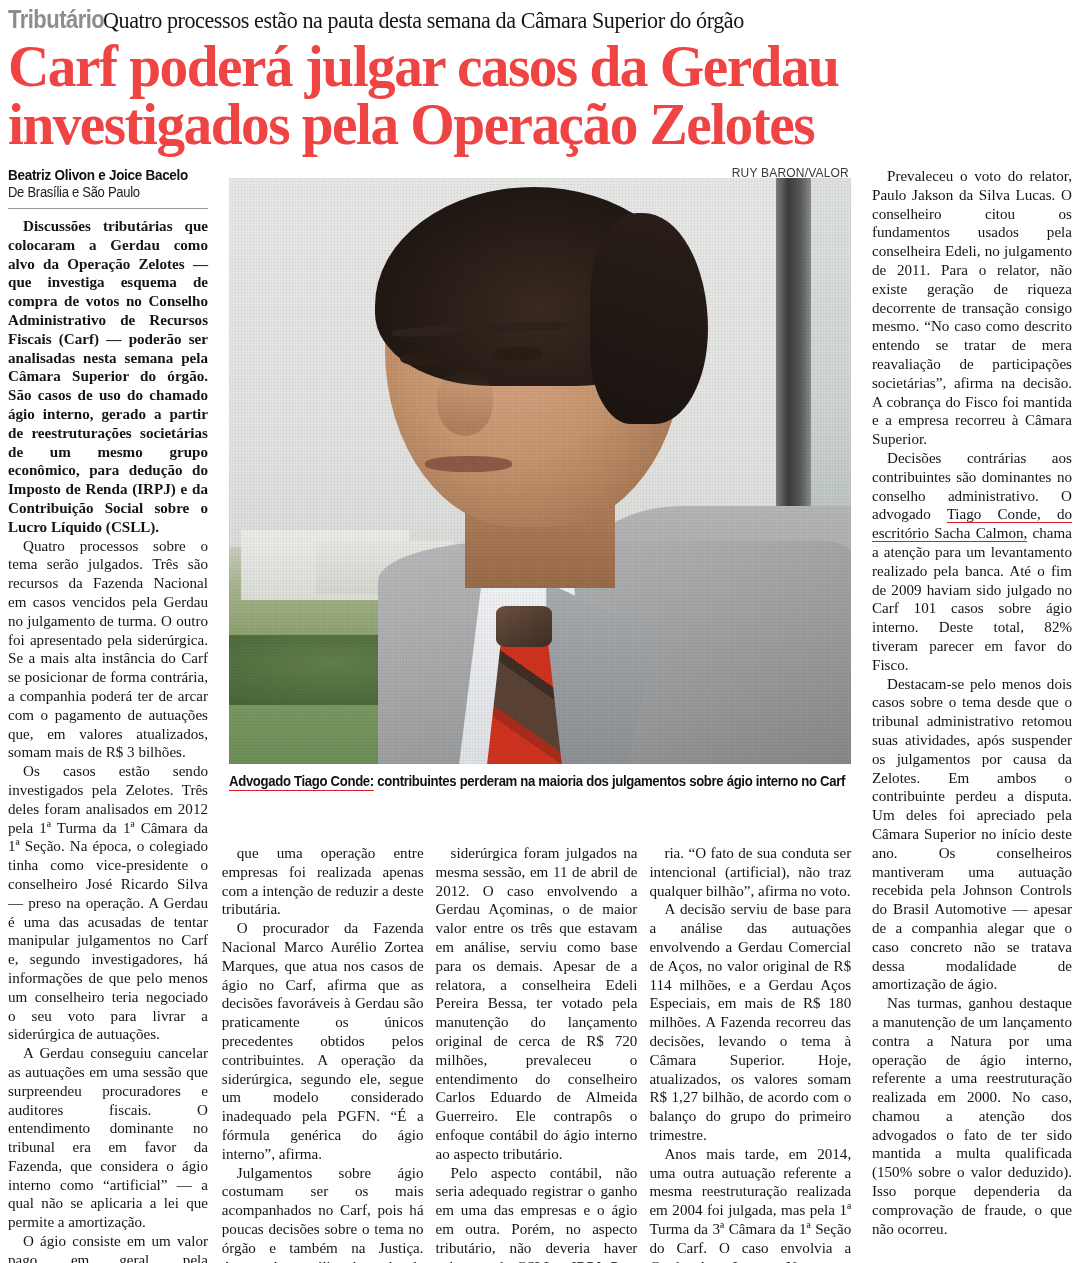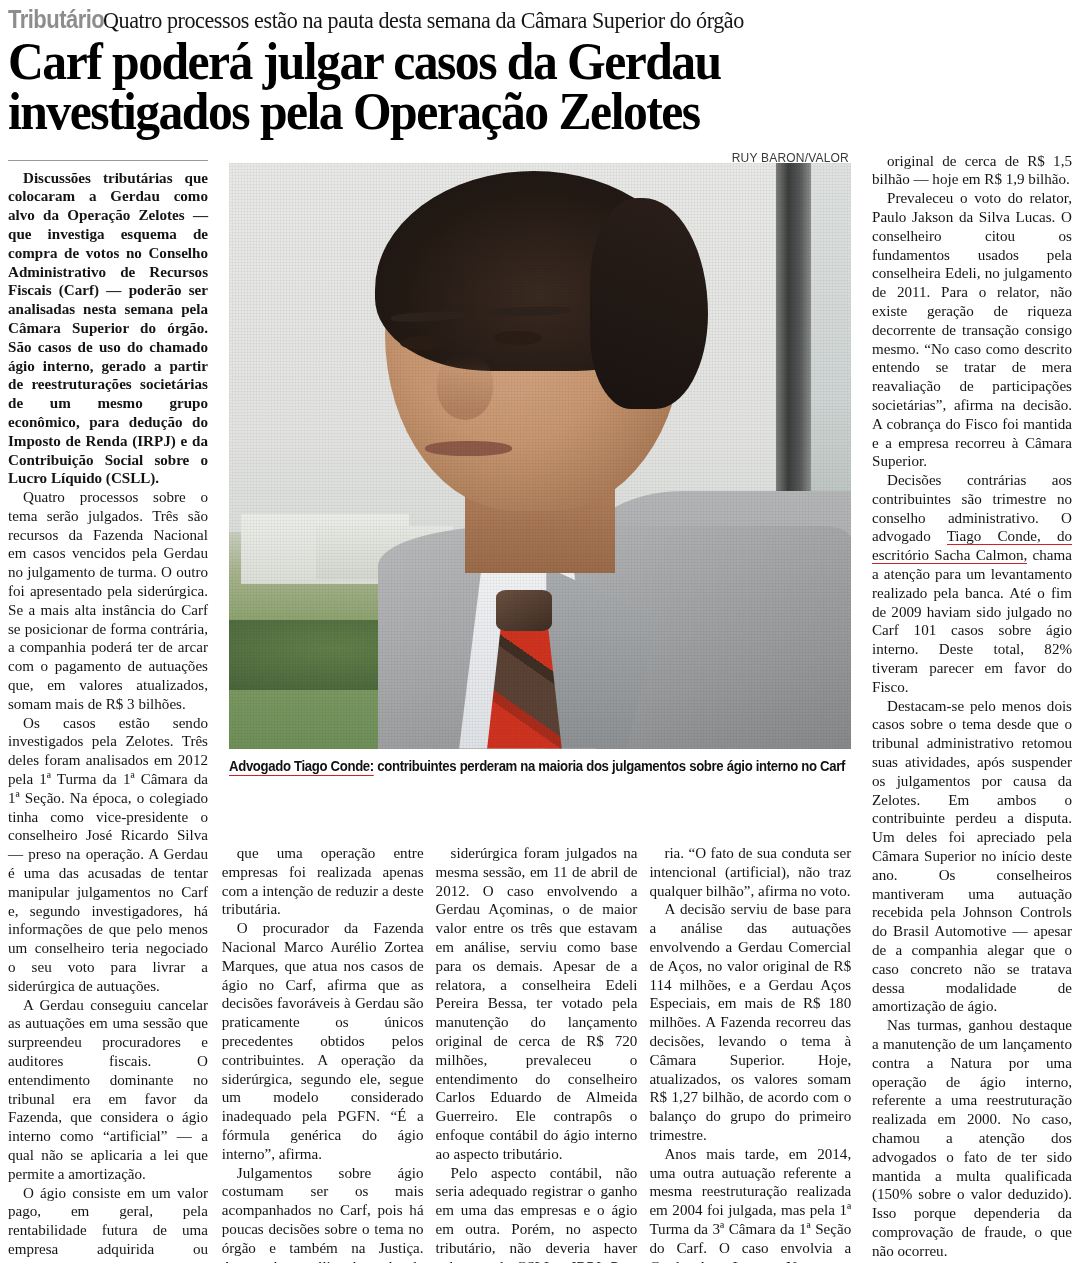--- a/index.html
+++ b/index.html
@@ -51,24 +51,24 @@
     display: inline-block;
     transform: scaleX(0.94);
     transform-origin: left center;
     vertical-align: baseline;
     margin-left: -14px;
   }
 
   .headline {
     font-family: "Liberation Serif", "DejaVu Serif", serif;
     font-weight: 700;
-    font-size: 52px;
+    font-size: 60px;
     line-height: 0.97;
     letter-spacing: -1.6px;
-    color: #000000;
+    color: #ef4444;
     padding: 4px 20px 0 8px;
     margin: 0;
   }
   .headline .hl-line {
     display: block;
     transform: scaleX(0.955);
     transform-origin: left center;
     white-space: nowrap;
   }
 
@@ -345,20 +345,24 @@
   </div>
 
   <h1 class="headline">
     <span class="hl-line">Carf poderá julgar casos da Gerdau</span>
     <span class="hl-line">investigados pela Operação Zelotes</span>
   </h1>
 
   <div class="top-area">
 
     <div class="col col-1">
+      <div>
+        <span class="byline-names">Beatriz Olivon e Joice Bacelo</span>
+        <span class="byline-from">De Brasília e São Paulo</span>
+      </div>
       <hr class="byline-rule">
       <div class="body-text">
         <p class="first">Discussões tributárias que colocaram a Gerdau como alvo da Operação Zelotes — que investiga esquema de compra de votos no Conselho Administrativo de Recursos Fiscais (Carf) — poderão ser analisadas nesta semana pela Câmara Superior do órgão. São casos de uso do chamado ágio interno, gerado a partir de reestruturações societárias de um mesmo grupo econômico, para dedução do Imposto de Renda (IRPJ) e da Contribuição Social sobre o Lucro Líquido (CSLL).</p>
         <p>Quatro processos sobre o tema serão julgados. Três são recursos da Fazenda Nacional em casos vencidos pela Gerdau no julgamento de turma. O outro foi apresentado pela siderúrgica. Se a mais alta instância do Carf se posicionar de forma contrária, a companhia poderá ter de arcar com o pagamento de autuações que, em valores atualizados, somam mais de R$ 3 bilhões.</p>
         <p>Os casos estão sendo investigados pela Zelotes. Três deles foram analisados em 2012 pela 1ª Turma da 1ª Câmara da 1ª Seção. Na época, o colegiado tinha como vice-presidente o conselheiro José Ricardo Silva — preso na operação. A Gerdau é uma das acusadas de tentar manipular julgamentos no Carf e, segundo investigadores, há informações de que pelo menos um conselheiro teria negociado o seu voto para livrar a siderúrgica de autuações.</p>
         <p>A Gerdau conseguiu cancelar as autuações em uma sessão que surpreendeu procuradores e auditores fiscais. O entendimento dominante no tribunal era em favor da Fazenda, que considera o ágio interno como “artificial” — a qual não se aplicaria a lei que permite a amortização.</p>
         <p>O ágio consiste em um valor pago, em geral, pela rentabilidade futura de uma empresa adquirida ou incorporada. Pode ser registrado como despesa no balanço e amortizado, reduzindo os valores do IRPJ e a CSLL a pagar. A Receita Federal, porém, costuma autuar os contribuintes quando interpreta</p>
       </div>
     </div>
 
@@ -389,23 +393,22 @@
         <div class="ph-eye-r"></div>
         <div class="ph-nose"></div>
         <div class="ph-mouth"></div>
         <div class="ph-grain"></div>
       </div>
       <div class="caption"><span class="cap-name">Advogado Tiago Conde:</span><span class="cap-rest"> contribuintes perderam na maioria dos julgamentos sobre ágio interno no Carf</span></div>
     </div>
 
     <div class="col col-4">
       <div class="body-text">
-        <p>original de cerca de R$ 1,5 bilhão — hoje em R$ 1,9 bilhão.</p>
         <p>Prevaleceu o voto do relator, Paulo Jakson da Silva Lucas. O conselheiro citou os fundamentos usados pela conselheira Edeli, no julgamento de 2011. Para o relator, não existe geração de riqueza decorrente de transação consigo mesmo. “No caso como descrito entendo se tratar de mera reavaliação de participações societárias”, afirma na decisão. A cobrança do Fisco foi mantida e a empresa recorreu à Câmara Superior.</p>
-        <p><span>Decisões contrárias aos contribuintes são trimestre no conselho administrativo. O advogado </span><span class="redlink">Tiago Conde, do escritório Sacha Calmon,</span><span> chama a atenção para um levantamento realizado pela banca. Até o fim de 2009 haviam sido julgado no Carf 101 casos sobre ágio interno. Deste total, 82% tiveram parecer em favor do Fisco.</span></p>
+        <p><span>Decisões contrárias aos contribuintes são dominantes no conselho administrativo. O advogado </span><span class="redlink">Tiago Conde, do escritório Sacha Calmon,</span><span> chama a atenção para um levantamento realizado pela banca. Até o fim de 2009 haviam sido julgado no Carf 101 casos sobre ágio interno. Deste total, 82% tiveram parecer em favor do Fisco.</span></p>
         <p>Destacam-se pelo menos dois casos sobre o tema desde que o tribunal administrativo retomou suas atividades, após suspender os julgamentos por causa da Zelotes. Em ambos o contribuinte perdeu a disputa. Um deles foi apreciado pela Câmara Superior no início deste ano. Os conselheiros mantiveram uma autuação recebida pela Johnson Controls do Brasil Automotive — apesar de a companhia alegar que o caso concreto não se tratava dessa modalidade de amortização de ágio.</p>
         <p>Nas turmas, ganhou destaque a manutenção de um lançamento contra a Natura por uma operação de ágio interno, referente a uma reestruturação realizada em 2000. No caso, chamou a atenção dos advogados o fato de ter sido mantida a multa qualificada (150% sobre o valor deduzido). Isso porque dependeria da comprovação de fraude, o que não ocorreu.</p>
 
       </div>
     </div>
 
   </div>
 
   <div class="bottom-area">
     <div class="bcol b1"></div>

